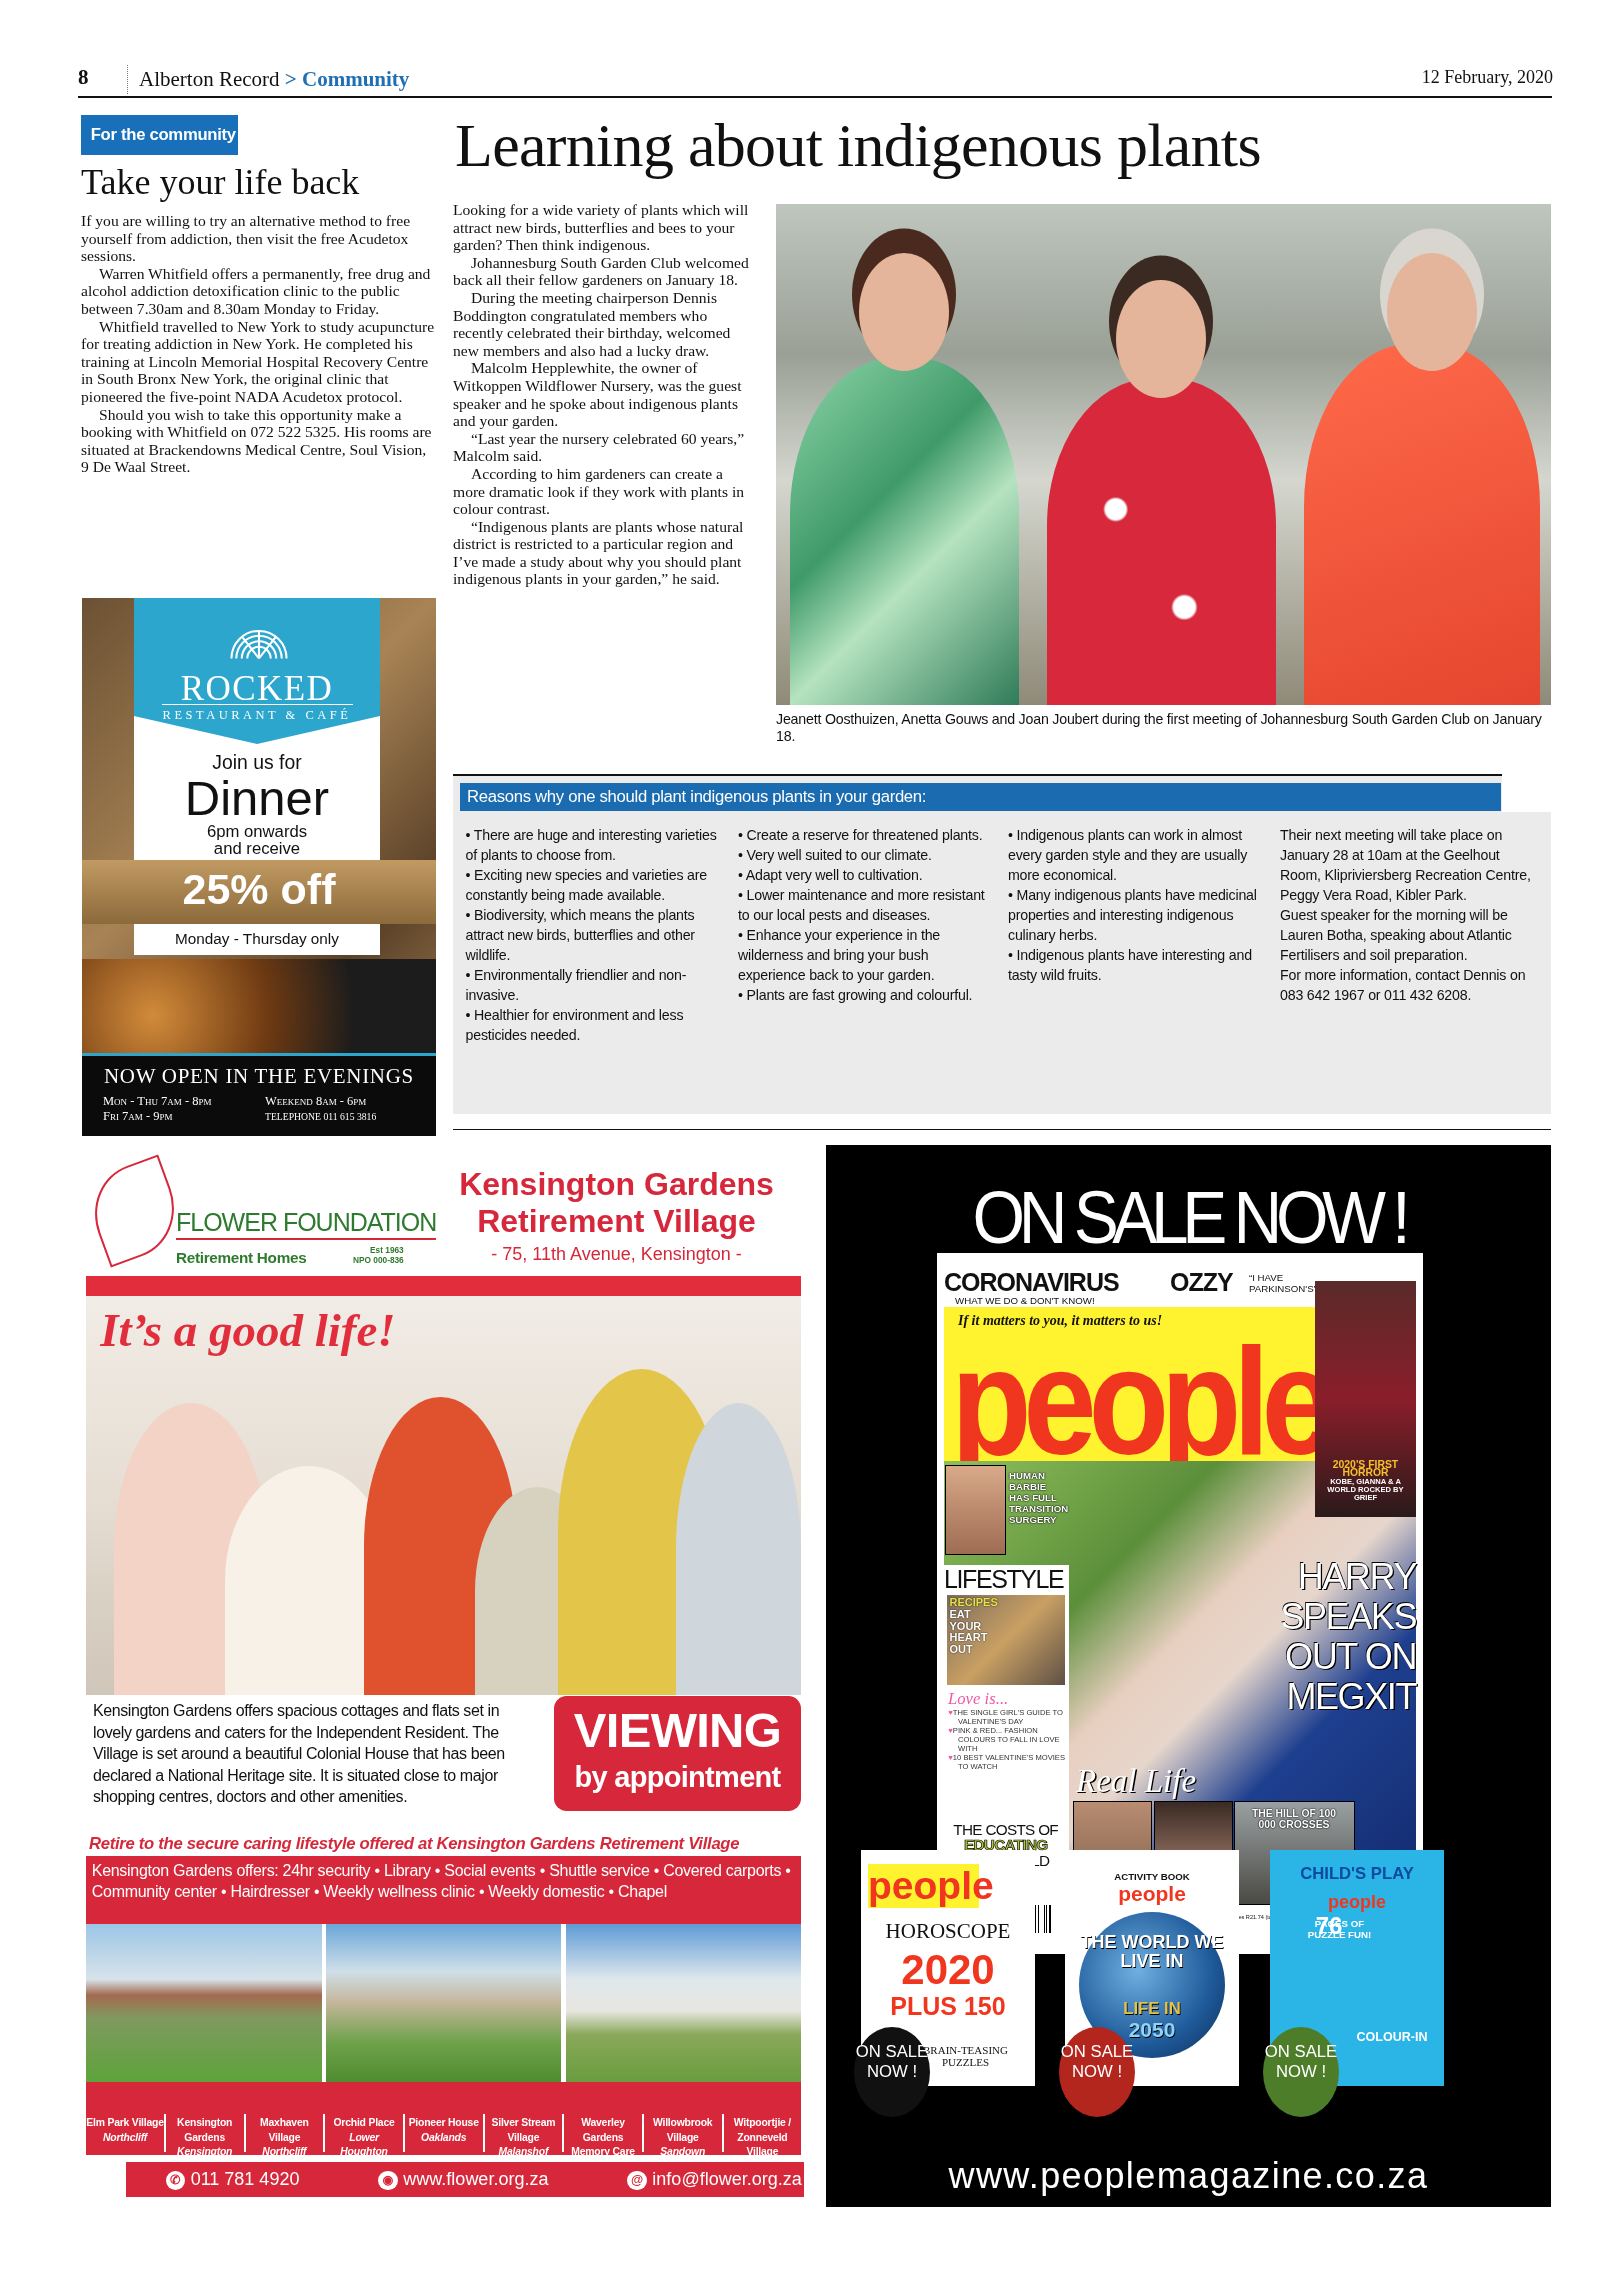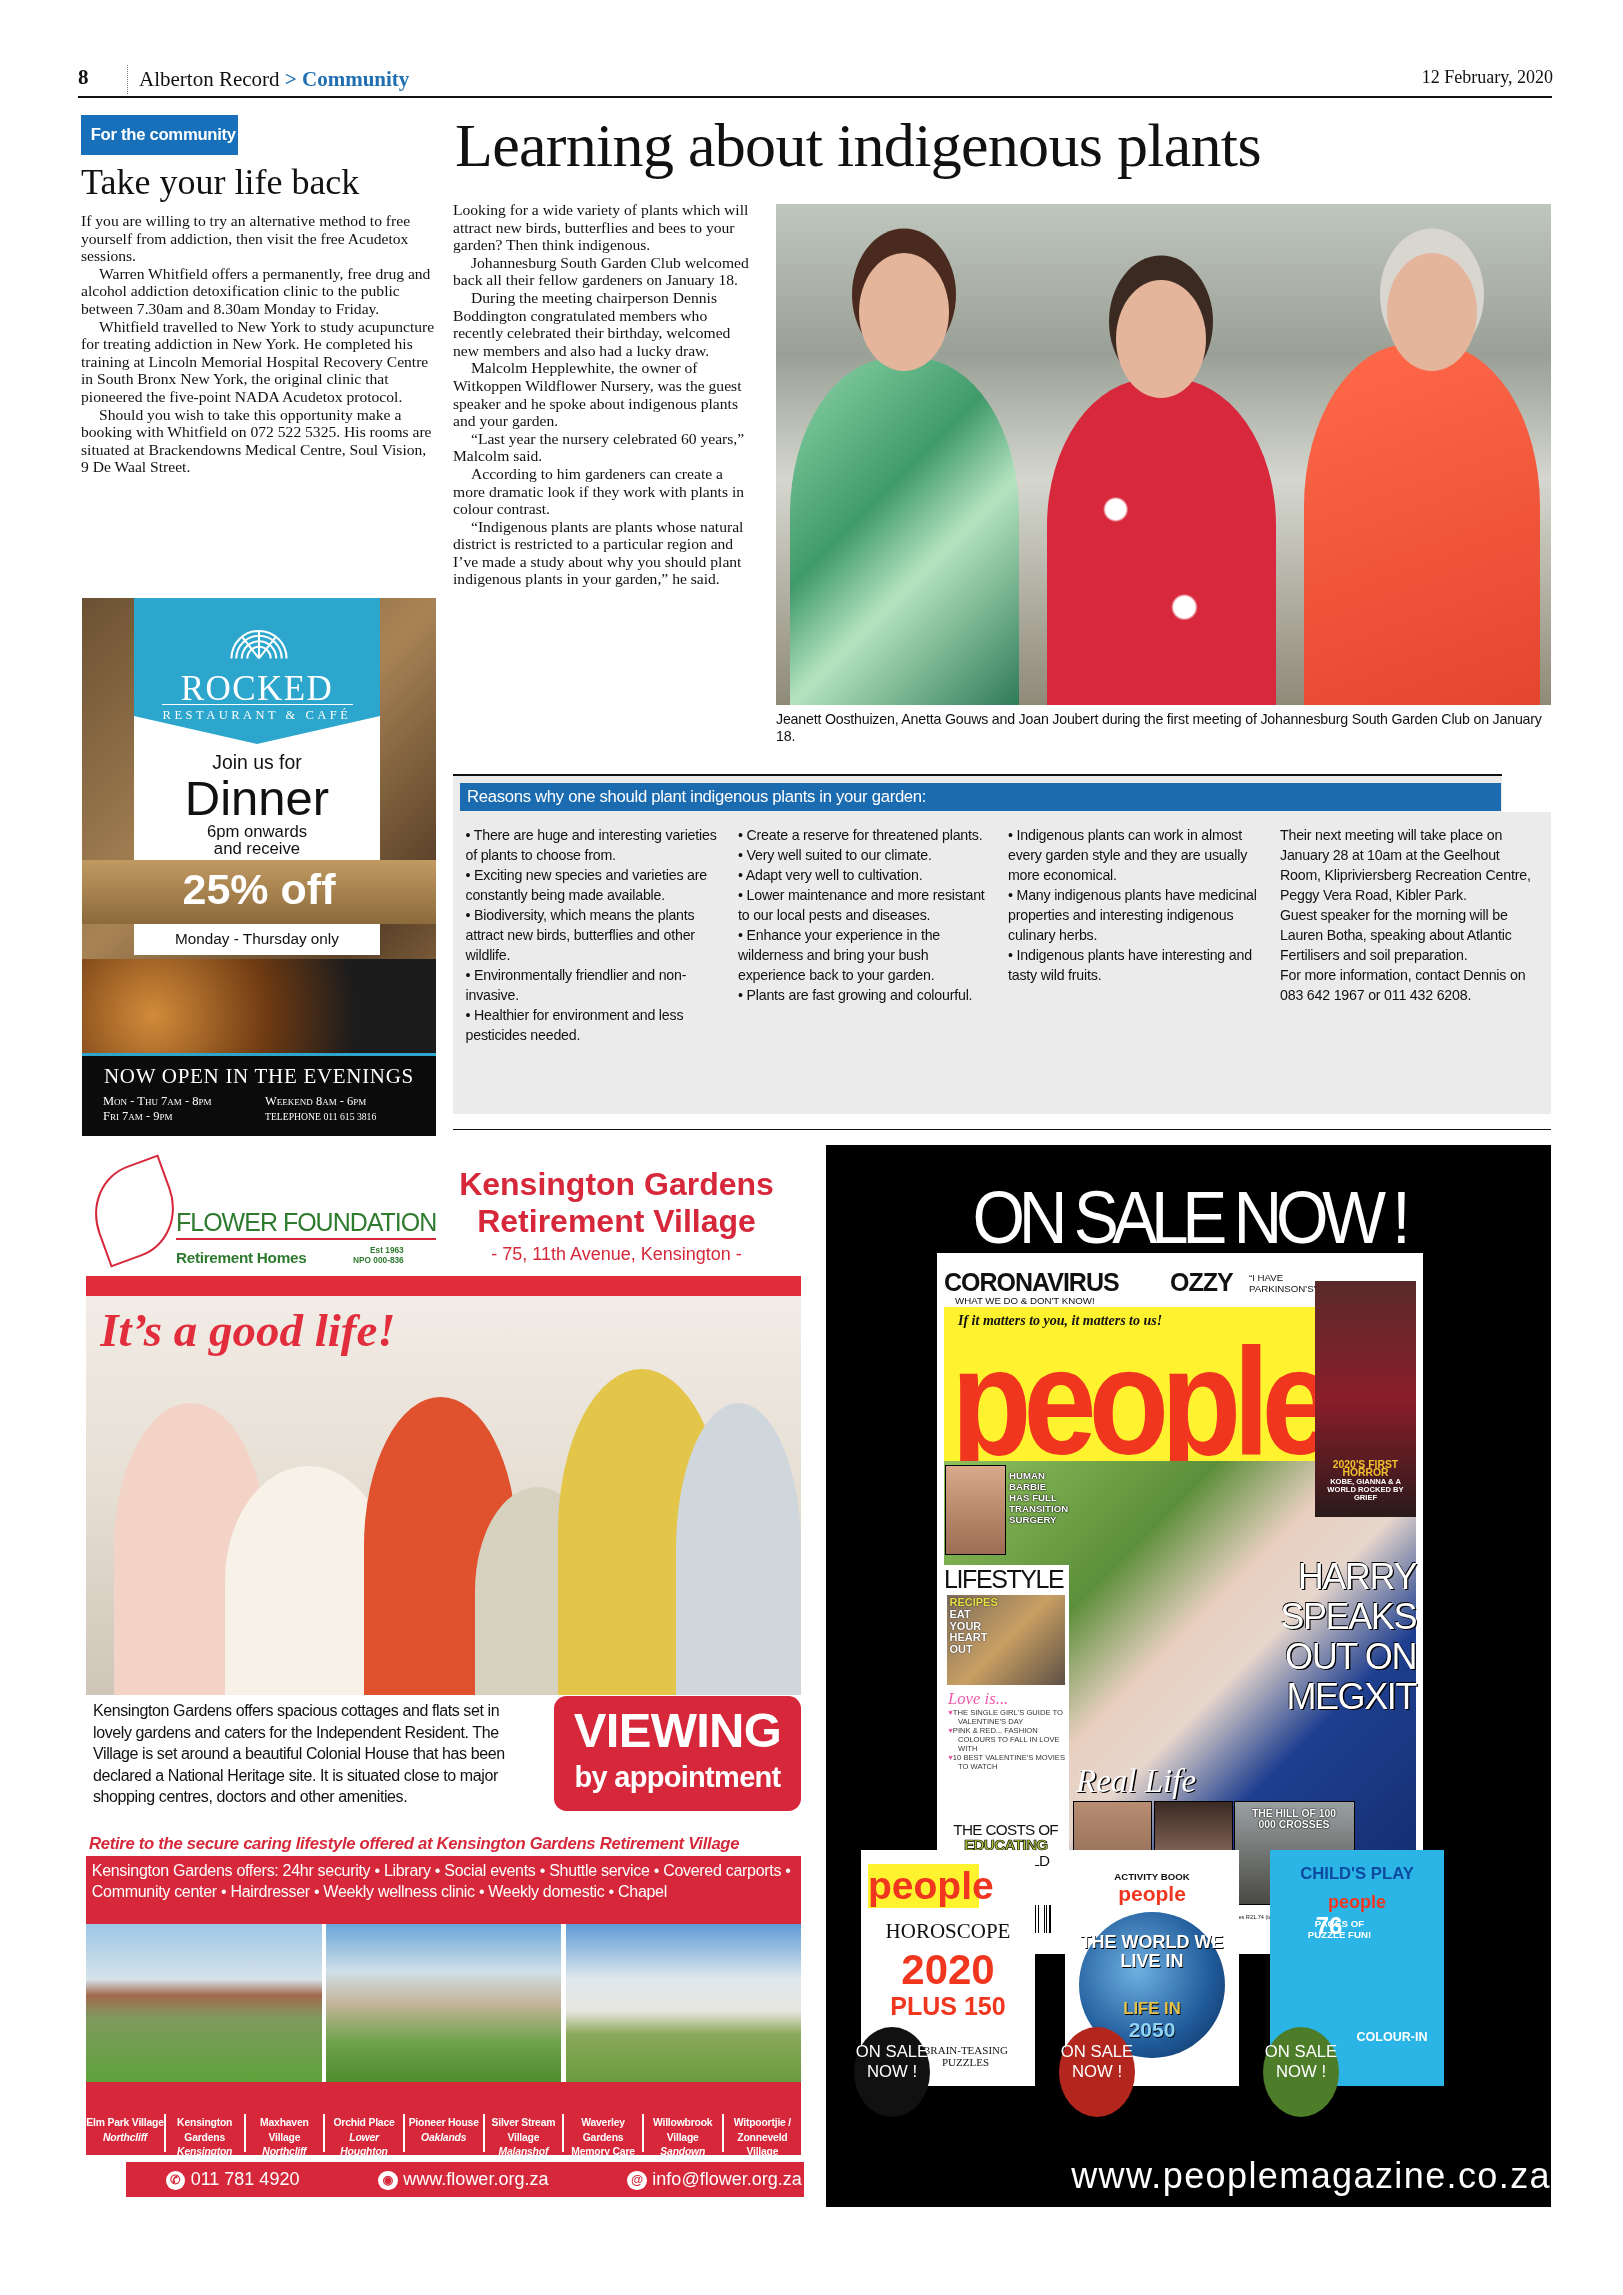--- a/index.html
+++ b/index.html
@@ -129,21 +129,21 @@
   .pc-rl1 { left: 136px; width: 79px; background: linear-gradient(#b88d72,#7b5b46); }
   .pc-rl2 { left: 217px; width: 79px; background: linear-gradient(#3a2a24,#c79c86); }
   .pc-rl3 { left: 297px; width: 121px; background: linear-gradient(#9aa0a2,#4a4a44); }
   .pc-rl-t { position: absolute; color: #fff; font-family: "Liberation Sans", sans-serif; font-weight: bold; font-size: 8.3px; line-height: 9px; text-align: center; text-shadow: 0 0 1.4px #000,0 0 1.4px #000; }
   .pc-date { position: absolute; left: 139px; top: 661px; font-family: "Liberation Sans", sans-serif; font-size: 5.6px; }
   .pc-barcode { position: absolute; left: 16.7px; top: 652px; width: 97px; height: 28px; background: repeating-linear-gradient(90deg,#000 0 1.4px,#fff 1.4px 2.8px,#000 2.8px 3.5px,#fff 3.5px 5.6px); }
   .p-mini { position: absolute; top: 705px; width: 174px; height: 236px; background: #fff; overflow: hidden; }
   .pm1 { left: 35px; } .pm2 { left: 239px; } .pm3 { left: 444px; background: #2bb5e6; }
   .pm-t { position: absolute; left: 0; width: 174px; text-align: center; font-family: "Liberation Sans", sans-serif; font-weight: bold; }
   .badge-sale { position: absolute; width: 76px; height: 90px; border-radius: 50%; color: #fff; font-family: "Liberation Sans", sans-serif; font-size: 16.7px; line-height: 19.4px; text-align: center; padding-top: 15.3px; }
-  .p-url { position: absolute; left: 0; width: 725px; top: 1010px; text-align: right; color: #fff; font-family: "Liberation Sans", sans-serif; font-size: 36px; letter-spacing: 1.4px; }
+  .p-url { position: absolute; left: 0; width: 725px; top: 1010px; text-align: center; color: #fff; font-family: "Liberation Sans", sans-serif; font-size: 36px; letter-spacing: 1.4px; }
 </style>
 </head>
 <body>
 
 <div class="abs hdr-num">8</div>
 <div class="abs hdr-sep"></div>
 <div class="abs hdr-pub">
   <span>Alberton Record</span>
   <span class="sec">&gt;</span>
   <span class="sec">Community</span>

